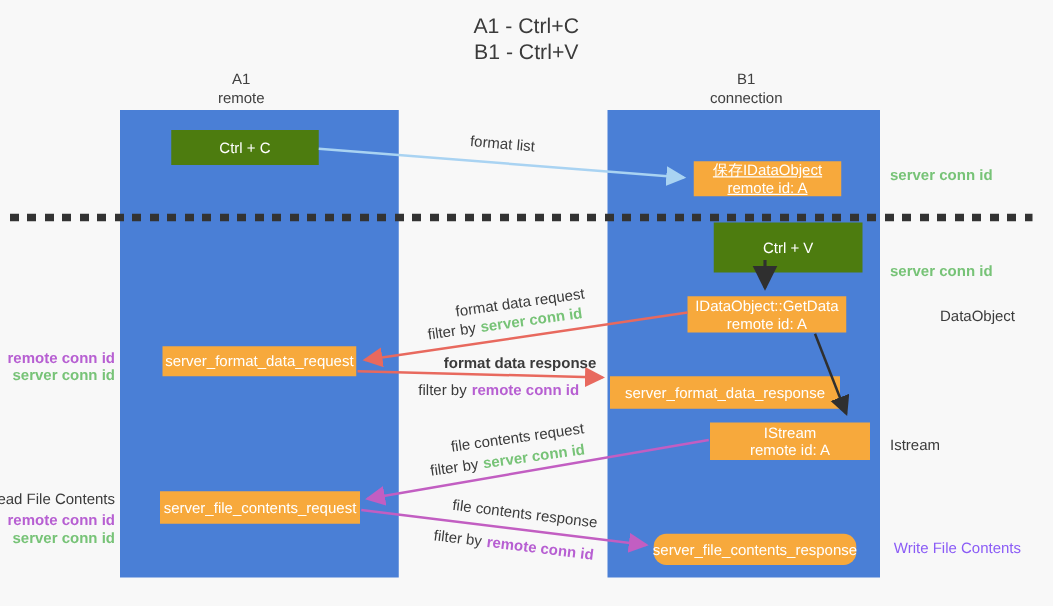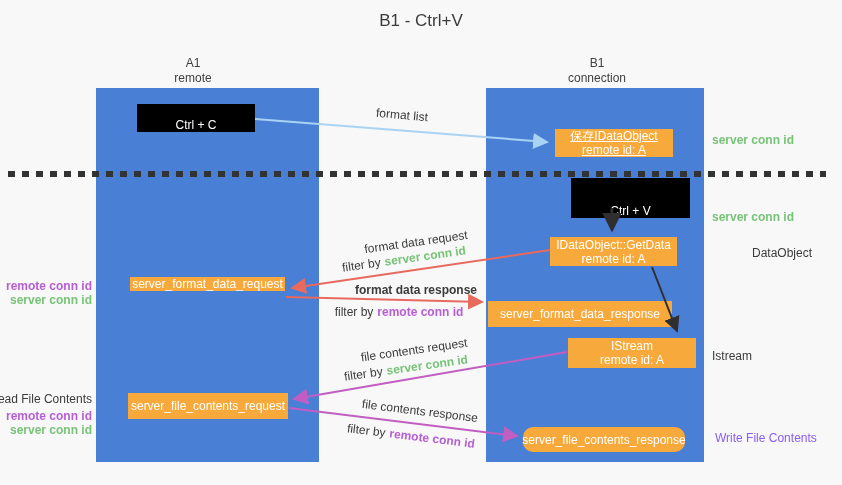--- a/index.html
+++ b/index.html
@@ -18,29 +18,29 @@
   .lifeline { position:absolute; top:88px; height:374px; background:#4a7fd6; }
   #col-a1 { left:96px;  width:223px; }
   #col-b1 { left:486px; width:218px; }
 
   .divider { position:absolute; top:171px; left:8px; width:818px; height:6px; z-index:3;
              background:repeating-linear-gradient(90deg,#333 0,#333 7px,transparent 7px,transparent 14px); }
 
   .box { position:absolute; z-index:4; display:flex; flex-direction:column; align-items:center;
          justify-content:center; color:#fff; font-size:12px; line-height:14px; text-align:center;
          white-space:nowrap; }
-  .green-box  { background:#000000;justify-content:flex-end; }
+  .green-box  { background:#4d7c0f; }
   .orange-box { background:#f7a93c; }
 
   #box-ctrl-c   { left:137px; top:104px; width:118px; height:28px; }
   #box-ctrl-v   { left:535px; top:178px; width:119px; height:40px;margin-left:36px; }
   #box-save     { left:555px; top:129px; width:118px; height:28px;text-decoration:underline; }
   #box-getdata  { left:550px; top:237px; width:127px; height:29px; }
   #box-istream  { left:568px; top:338px; width:128px; height:30px; }
-  #box-fmt-req  { left:130px; top:277px; width:155px; height:14px; }
+  #box-fmt-req  { left:130px; top:277px; width:155px; height:24px; }
   #box-fmt-resp { left:488px; top:289px; width:184px; height:26px;margin-top:12px; }
   #box-file-req { left:128px; top:393px; width:160px; height:26px; }
   #box-file-resp{ left:523px; top:427px; width:162px; height:25px;border-radius:10px; }
 
   svg.overlay { position:absolute; left:0; top:0; z-index:5; pointer-events:none; }
 
   .lbl { position:absolute; z-index:6; font-size:12px; color:#3b3b3b; white-space:nowrap; }
   .ctr { transform:translate(-50%,-50%); }
   .rot-up   { transform:translate(-50%,-50%) rotate(-8deg); }
   .rot-down { transform:translate(-50%,-50%) rotate(7deg); }
@@ -72,20 +72,21 @@
   #r-dataobj  { left:712px; top:246px; color:#3b3b3b;margin-left:40px; }
   #r-istream  { left:712px; top:349px; color:#3b3b3b; }
   #r-writefile{ left:715px; top:431px; color:#8b5cf6; }
 </style>
 </head>
 <body>
 
 <div id="canvas">
 
   <div class="title">
+    <div>A1 - Ctrl+C</div>
     <div>B1 - Ctrl+V</div>
   </div>
 
   <div class="col-header" id="hdr-a1">
     <div>A1</div>
     <div>remote</div>
   </div>
   <div class="col-header" id="hdr-b1">
     <div>B1</div>
     <div>connection</div>

